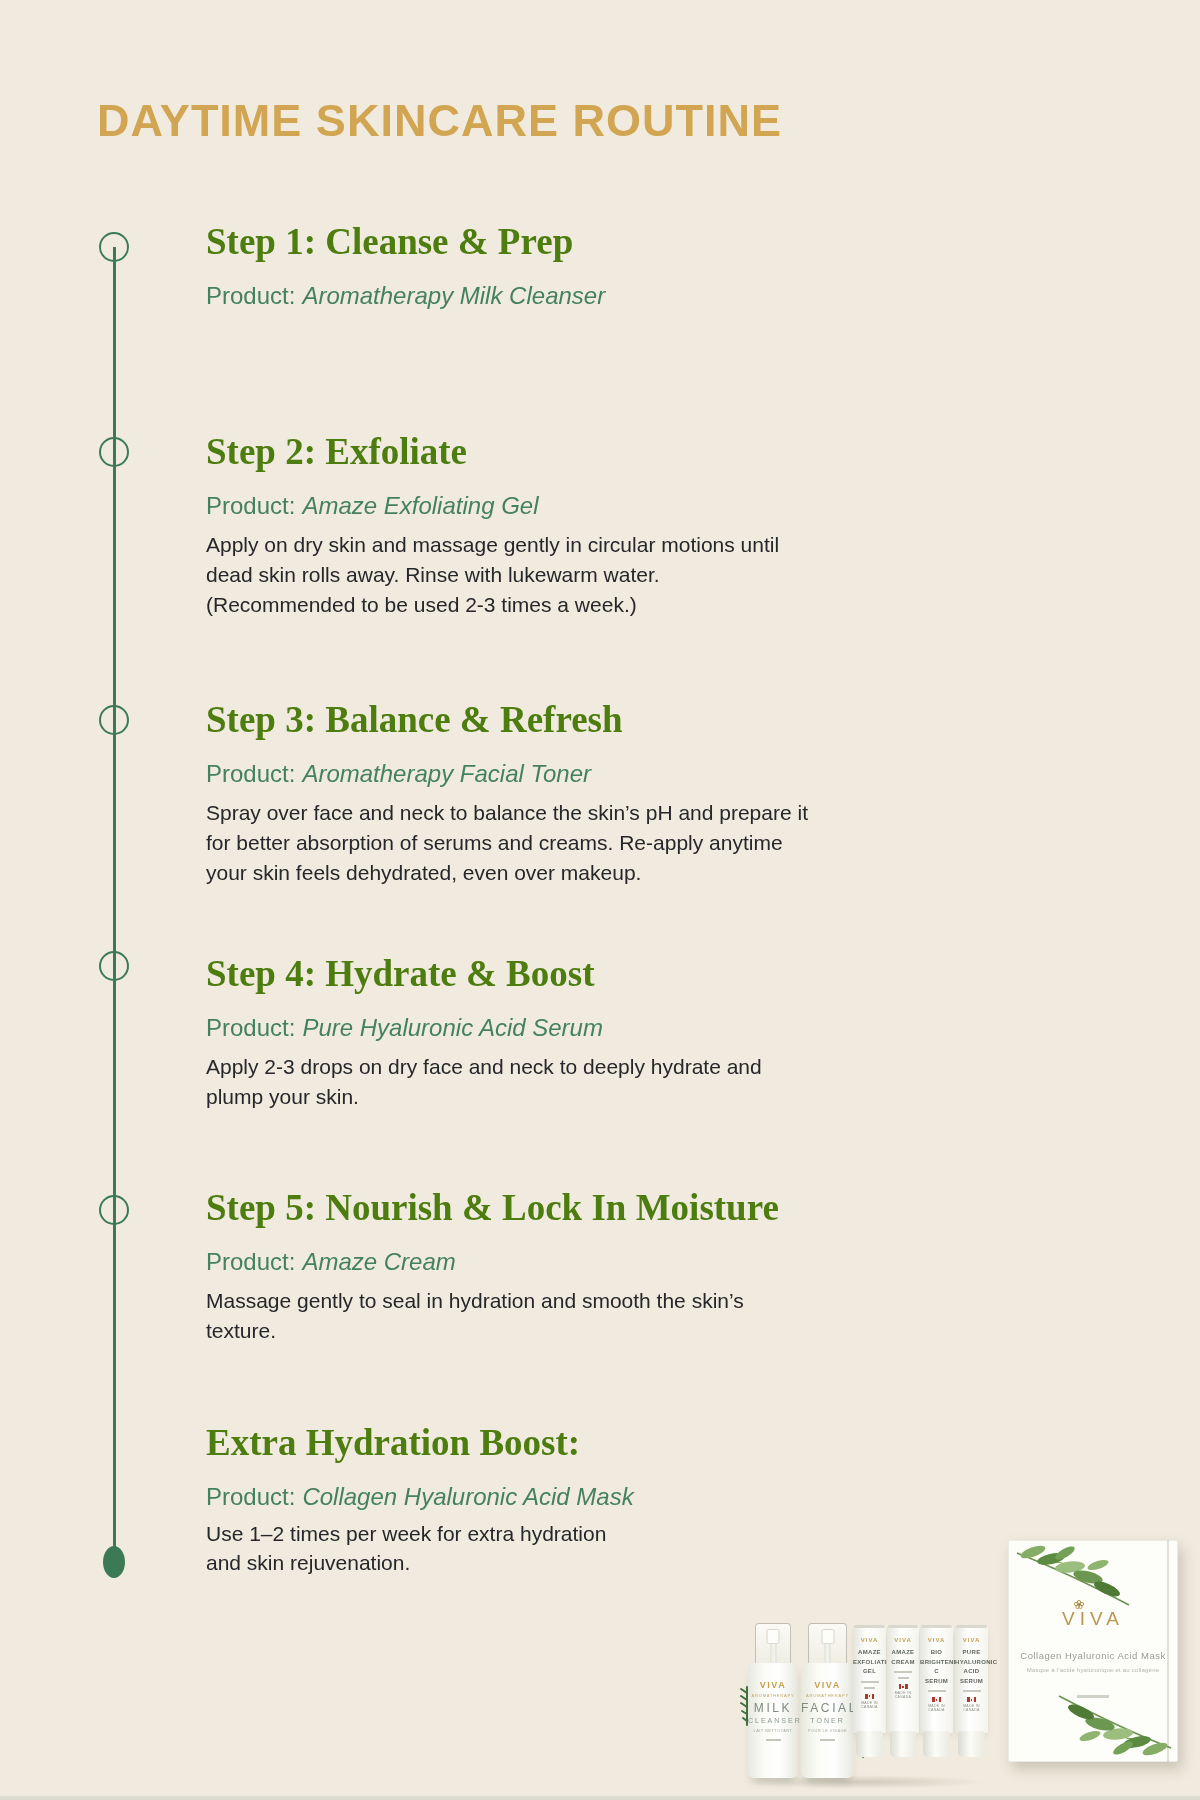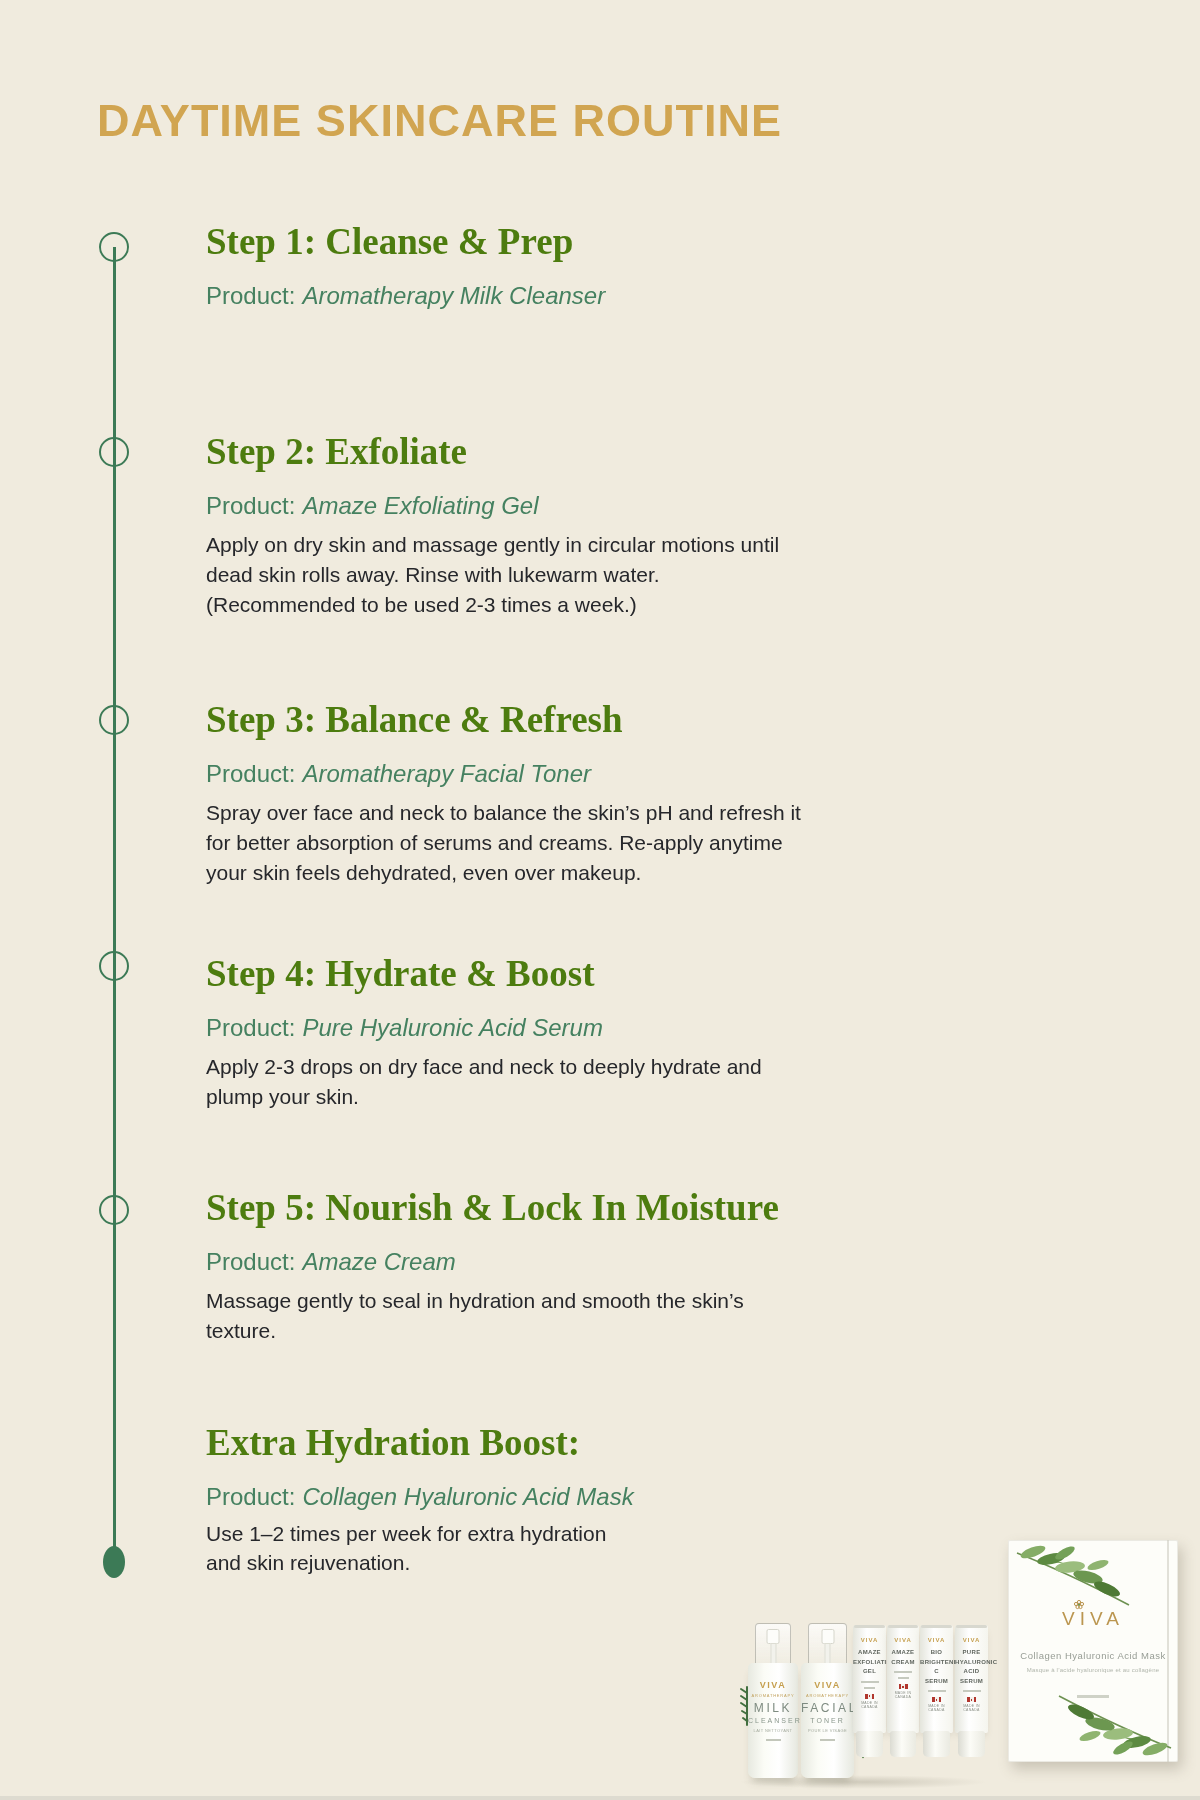--- a/index.html
+++ b/index.html
@@ -121,21 +121,21 @@
     <div class="step-desc">Apply on dry skin and massage gently in circular motions until
 dead skin rolls away. Rinse with lukewarm water.
 (Recommended to be used 2-3 times a week.)</div>
   </div>
 
   <div class="step" style="top:698px;">
     <h2 class="step-heading">Step 3: Balance &amp; Refresh</h2>
     <div class="product-line">
       <span>Product:</span><span class="product-name">Aromatherapy Facial Toner</span>
     </div>
-    <div class="step-desc">Spray over face and neck to balance the skin’s pH and refresh it
+    <div class="step-desc">Spray over face and neck to balance the skin’s pH and prepare it
 for better absorption of serums and creams. Re-apply anytime
 your skin feels dehydrated, even over makeup.</div>
   </div>
 
   <div class="step" style="top:944px;margin-top:8px;">
     <h2 class="step-heading">Step 4: Hydrate &amp; Boost</h2>
     <div class="product-line">
       <span>Product:</span><span class="product-name">Pure Hyaluronic Acid Serum</span>
     </div>
     <div class="step-desc">Apply 2-3 drops on dry face and neck to deeply hydrate and

